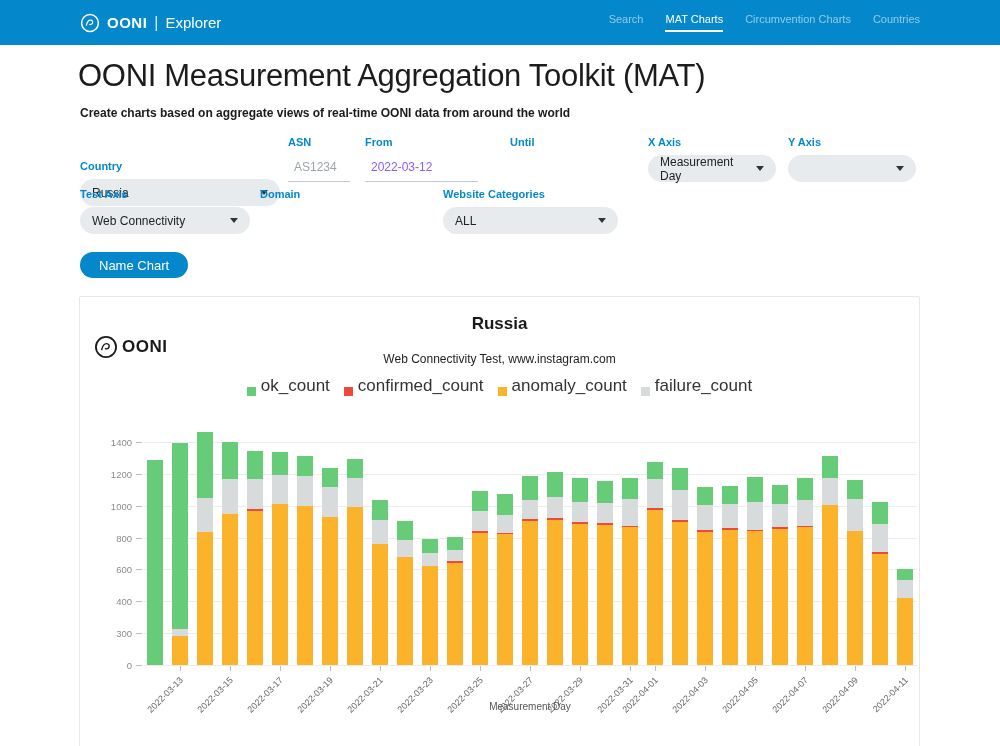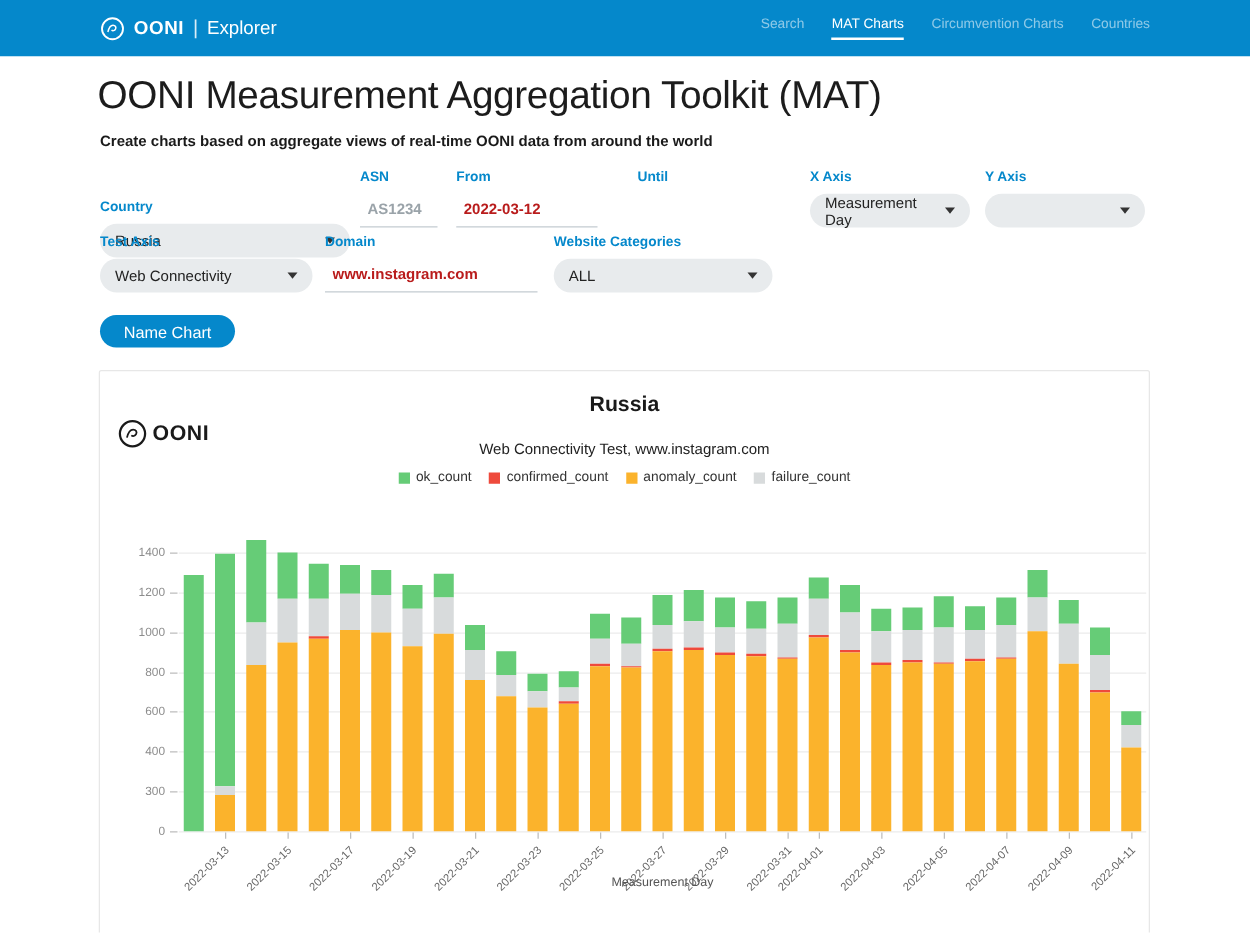--- a/index.html
+++ b/index.html
@@ -29,22 +29,22 @@
   
   .field { position:absolute; }
   .field label { display:block; font-size:11px; font-weight:600; color:#0588CB;
                  margin-bottom:7px; }
   .select-pill { height:27px; background:#e8ebed; border-radius:14px;
                  display:flex; align-items:center; justify-content:space-between;
                  padding:0 12px; font-size:12px; color:#222; cursor:pointer; }
   .caret { width:0; height:0; border-left:4px solid transparent;
            border-right:4px solid transparent; border-top:5px solid #333; }
   .uinput { width:100%; height:27px; border:none; border-bottom:1px solid #c3cbd1;
-            font-size:12px; color:#b91c1c; padding:0 0 2px 6px; background:transparent;
-            font-family:"Liberation Sans", sans-serif; outline:none;font-weight:bold; }
+            font-size:12px; color:#8b5cf6; padding:0 0 2px 6px; background:transparent;
+            font-family:"Liberation Sans", sans-serif; outline:none; }
   .uinput::placeholder { color:#9aa3a9; }
 
   .f-country { left:80px;  top:136px; width:200px;margin-top:24px; }
   .f-asn     { left:288px; top:136px; width:62px;  }
   .f-from    { left:365px; top:136px; width:113px; }
   .f-until   { left:510px; top:136px; width:113px; }
   .f-xaxis   { left:648px; top:136px; width:128px; }
   .f-yaxis   { left:788px; top:136px; width:128px; }
   .f-test    { left:80px;  top:188px; width:170px; }
   .f-domain  { left:260px; top:188px; width:170px; }
@@ -61,21 +61,21 @@
   .card-logo { position:absolute; left:14px; top:38px; display:flex;
                align-items:center; gap:4px; }
   .card-logo .logo-text { font-size:17px; font-weight:bold; color:#1a1a1a;
                           letter-spacing:.5px; }
   .chart-title { position:absolute; left:0; top:17px; width:100%;
                  text-align:center; font-size:17px; font-weight:bold; color:#1a1a1a; }
   .chart-subtitle { position:absolute; left:0; top:55px; width:100%;
                     text-align:center; font-size:12px; font-weight:500; color:#222; }
   .legend { position:absolute; left:0; top:79px; width:100%; display:flex;
             justify-content:center; gap:14px; }
-  .legend-item { display:flex; align-items:center; gap:5px; font-size:11px; color:#333; }
+  .legend-item { display:flex; align-items:flex-end; gap:5px; font-size:17px; color:#333; }
   .swatch { width:9px; height:9px; display:inline-block; }
 
   #plot { position:absolute; left:0; top:0; width:839px; height:472px; }
   .gridline { position:absolute; height:1px; background:#ececec; }
   .ytick-label { position:absolute; width:40px; text-align:right;
                  font-size:9.5px; color:#8c8c8c; }
   .ytick-mark { position:absolute; width:6px; height:1px; background:#bdbdbd; }
   .xtick-mark { position:absolute; width:1px; height:5px; background:#bdbdbd; }
   .xtick-label { position:absolute; width:80px; text-align:right; font-size:9px;
                  color:#666; transform:rotate(-45deg); transform-origin:100% 0; }
@@ -148,21 +148,20 @@
 <div class="field f-test">
   <label>Test Axis</label>
   <div class="select-pill">
     <span>Web Connectivity</span>
     <span class="caret"></span>
   </div>
 </div>
 
 <div class="field f-domain">
   <label>Domain</label>
-  <input class="uinput" value="www.instagram.com" style="">
 </div>
 
 <div class="field f-cat">
   <label>Website Categories</label>
   <div class="select-pill">
     <span>ALL</span>
     <span class="caret"></span>
   </div>
 </div>
 

